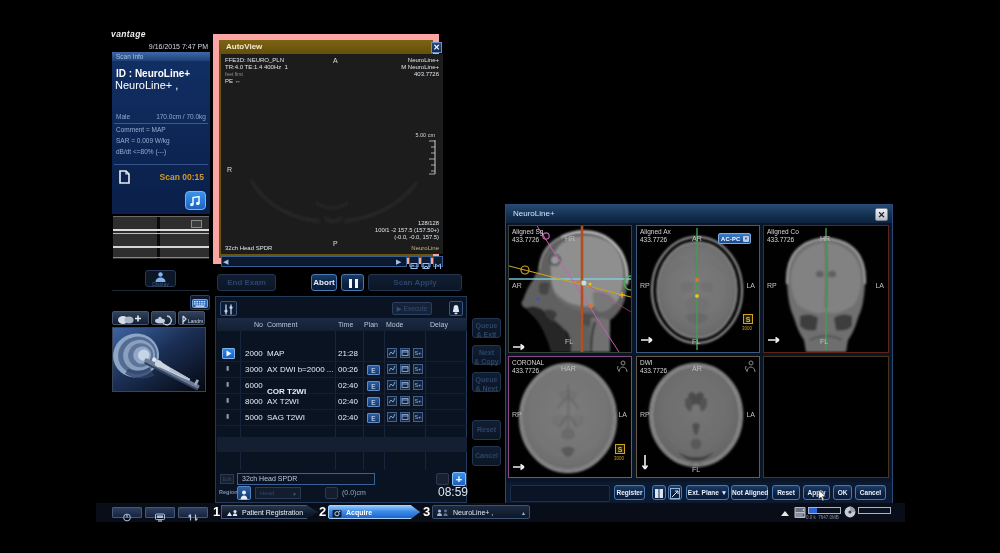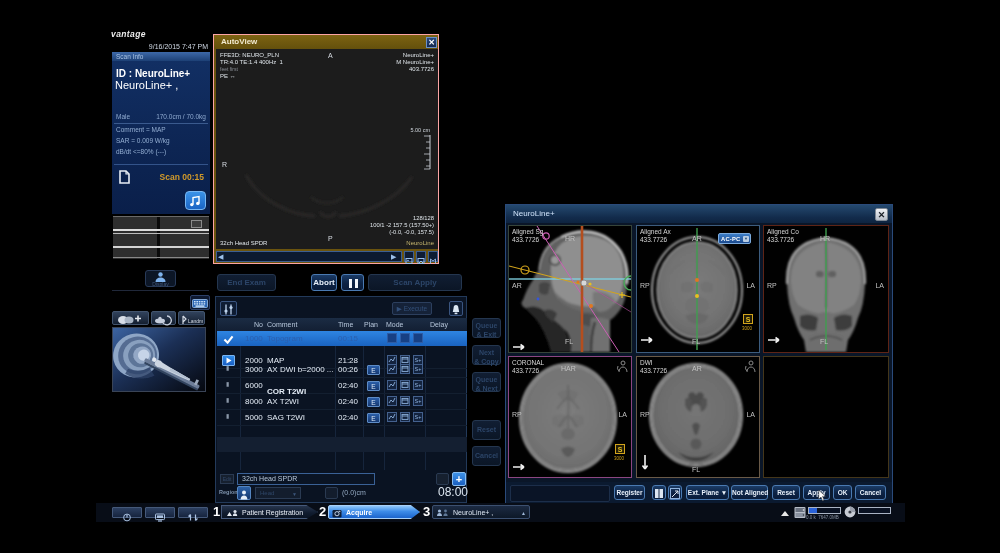--- a/index.html
+++ b/index.html
@@ -190,33 +190,22 @@
   </div>
 
   <div class="abs" id="rows" style="left:1px;top:34px;width:250px;height:139px;font-size:8px;color:#e4ecf6;">
 
     <div class="abs" style="left:23px;top:0;width:1px;height:139px;background:#16253c;"></div>
     <div class="abs" style="left:118px;top:0;width:1px;height:139px;background:#16253c;"></div>
     <div class="abs" style="left:146px;top:0;width:1px;height:139px;background:#16253c;"></div>
     <div class="abs" style="left:167px;top:0;width:1px;height:139px;background:#16253c;"></div>
     <div class="abs" style="left:208px;top:0;width:1px;height:139px;background:#16253c;"></div>
 
-    <div class="abs" style="left:0;top:0;width:250px;height:15px;background:linear-gradient(#2e85e2,#1a63c0);">
-      <svg class="abs" style="left:6px;top:3.5px;" width="11" height="9" viewBox="0 0 12 10">
-          <path d="M1.5 5l3.5 3.5L10.5 1.5" stroke="#fff" stroke-width="2.4" fill="none"></path>
-        </svg>
-      <span class="abs" style="left:28px;top:3px;color:#2b5fae;">1000</span>
-      <span class="abs" style="left:50px;top:3px;color:#2b5fae;">Topogram</span>
-      <span class="abs" style="left:121px;top:3px;color:#2b5fae;">00:15</span>
-      <span class="abs" style="left:170px;top:2px;width:10px;height:10px;background:#174084;border:1px solid #2d5ca6;"></span>
-      <span class="abs" style="left:183px;top:2px;width:10px;height:10px;background:#174084;border:1px solid #2d5ca6;"></span>
-      <span class="abs" style="left:196px;top:2px;width:10px;height:10px;background:#174084;border:1px solid #2d5ca6;"></span>
-    </div>
-
-    <div class="abs" style="left:0;top:22px;width:250px;height:16px;border-bottom:1px solid #131f30;text-align:right;">
+
+    <div class="abs" style="left:0;top:15px;width:250px;height:16px;border-bottom:1px solid #131f30;text-align:right;">
       <span class="abs" style="left:5px;top:2px;width:13px;height:11px;background:linear-gradient(#2f8ae6,#1a5fc4);border:1px solid #7ab4f0;border-radius:1px;"><svg width="11" height="9" viewBox="0 0 11 9">
             <path d="M3.5 1.5l5 3-5 3z" fill="#fff"></path>
           </svg></span>
       <span class="abs" style="left:28px;top:3px;">2000</span>
       <span class="abs" style="left:50px;top:3px;">MAP</span>
       <span class="abs" style="left:121px;top:3px;">21:28</span>
       <span class="abs" style="left:170px;top:2px;width:10px;height:10px;background:#13233e;border:1px solid #44618e;"><svg width="8" height="8" viewBox="0 0 8 8">
             <path d="M1 6l2-3 2 2 2-4" stroke="#8fb2dd" stroke-width="0.9" fill="none"></path>
           </svg></span>
       <span class="abs" style="left:183px;top:2px;width:10px;height:10px;background:#13233e;border:1px solid #44618e;"><svg width="8" height="8" viewBox="0 0 8 8">
@@ -311,30 +300,30 @@
   <div class="abs" style="left:3px;top:192px;color:#7e93ad;font-size:5.5px;font-weight:bold;">Region</div>
   <div class="abs" style="left:21px;top:189px;width:14px;height:14px;background:linear-gradient(#2c62a8,#16386e);border:1px solid #5585c0;border-radius:2px;">
     <svg width="12" height="12" viewBox="0 0 12 12">
         <circle cx="6" cy="3.6" r="2" fill="#e8f0fa"></circle>
         <path d="M2.6 10.6c0-2.6 1.6-4 3.4-4s3.4 1.4 3.4 4z" fill="#e8f0fa"></path>
       </svg>
   </div>
   <div class="abs" style="left:39px;top:190px;width:46px;height:12px;background:#131d2d;border:1px solid #2a3a52;color:#2e4668;font-size:6px;padding:2px 0 0 4px;">Head<span class="abs" style="right:3px;top:3px;color:#3c567c;font-size:5px;">▼</span></div>
   <div class="abs" style="left:109px;top:190px;width:13px;height:12px;background:#131d2d;border:1px solid #2a3a52;border-radius:2px;"></div>
   <div class="abs" style="left:126px;top:192px;color:#93a8c0;font-size:7px;">(0.0)cm</div>
-  <div class="abs" style="left:222px;top:188px;color:#dce6f0;font-size:12px;">08:00</div>
+  <div class="abs" style="left:222px;top:188px;color:#dce6f0;font-size:12px;">08:59</div>
 </div>
 
 <div class="dbtn" style="left:472px;top:318px;width:29px;height:20px;font-size:7px;line-height:9px;padding-top:2px;">Queue<br>&amp; Exit</div>
 <div class="dbtn" style="left:472px;top:345px;width:29px;height:20px;font-size:7px;line-height:9px;padding-top:2px;">Next<br>&amp; Copy</div>
 <div class="dbtn" style="left:472px;top:372px;width:29px;height:20px;font-size:7px;line-height:9px;padding-top:2px;">Queue<br>&amp; Next</div>
 <div class="dbtn" style="left:472px;top:420px;width:29px;height:20px;font-size:7px;line-height:18px;">Reset</div>
 <div class="dbtn" style="left:472px;top:446px;width:29px;height:20px;font-size:7px;line-height:18px;">Cancel</div>
 
-<div class="abs" id="autoview" style="left:213px;top:34px;width:226px;height:230px;background:#6b540e;border:1px solid #fca5a5;">
+<div class="abs" id="autoview" style="left:213px;top:34px;width:226px;height:230px;background:#6b540e;border:6px solid #fca5a5;">
   <div class="abs" style="left:0;top:0;width:100%;height:14px;background:linear-gradient(#7d6312,#64500c);color:#f2ead0;font-size:8px;font-weight:bold;padding:2px 0 0 7px;">AutoView</div>
   <div class="abs" style="left:212px;top:2px;width:11px;height:11px;background:linear-gradient(#2a4a80,#142950);border:1px solid #6a90c8;color:#fff;font-size:8px;font-weight:bold;text-align:center;line-height:10px;">✕</div>
 
   <div class="abs" style="left:2px;top:14px;width:222px;height:200px;background:#1c1c1c;">
     <svg class="abs" width="222" height="200" viewBox="0 0 222 200" style="left:0;top:0;">
       <defs>
           <filter id="bl1">
             <feGaussianBlur stdDeviation="1.6"></feGaussianBlur>
           </filter>
         </defs>

